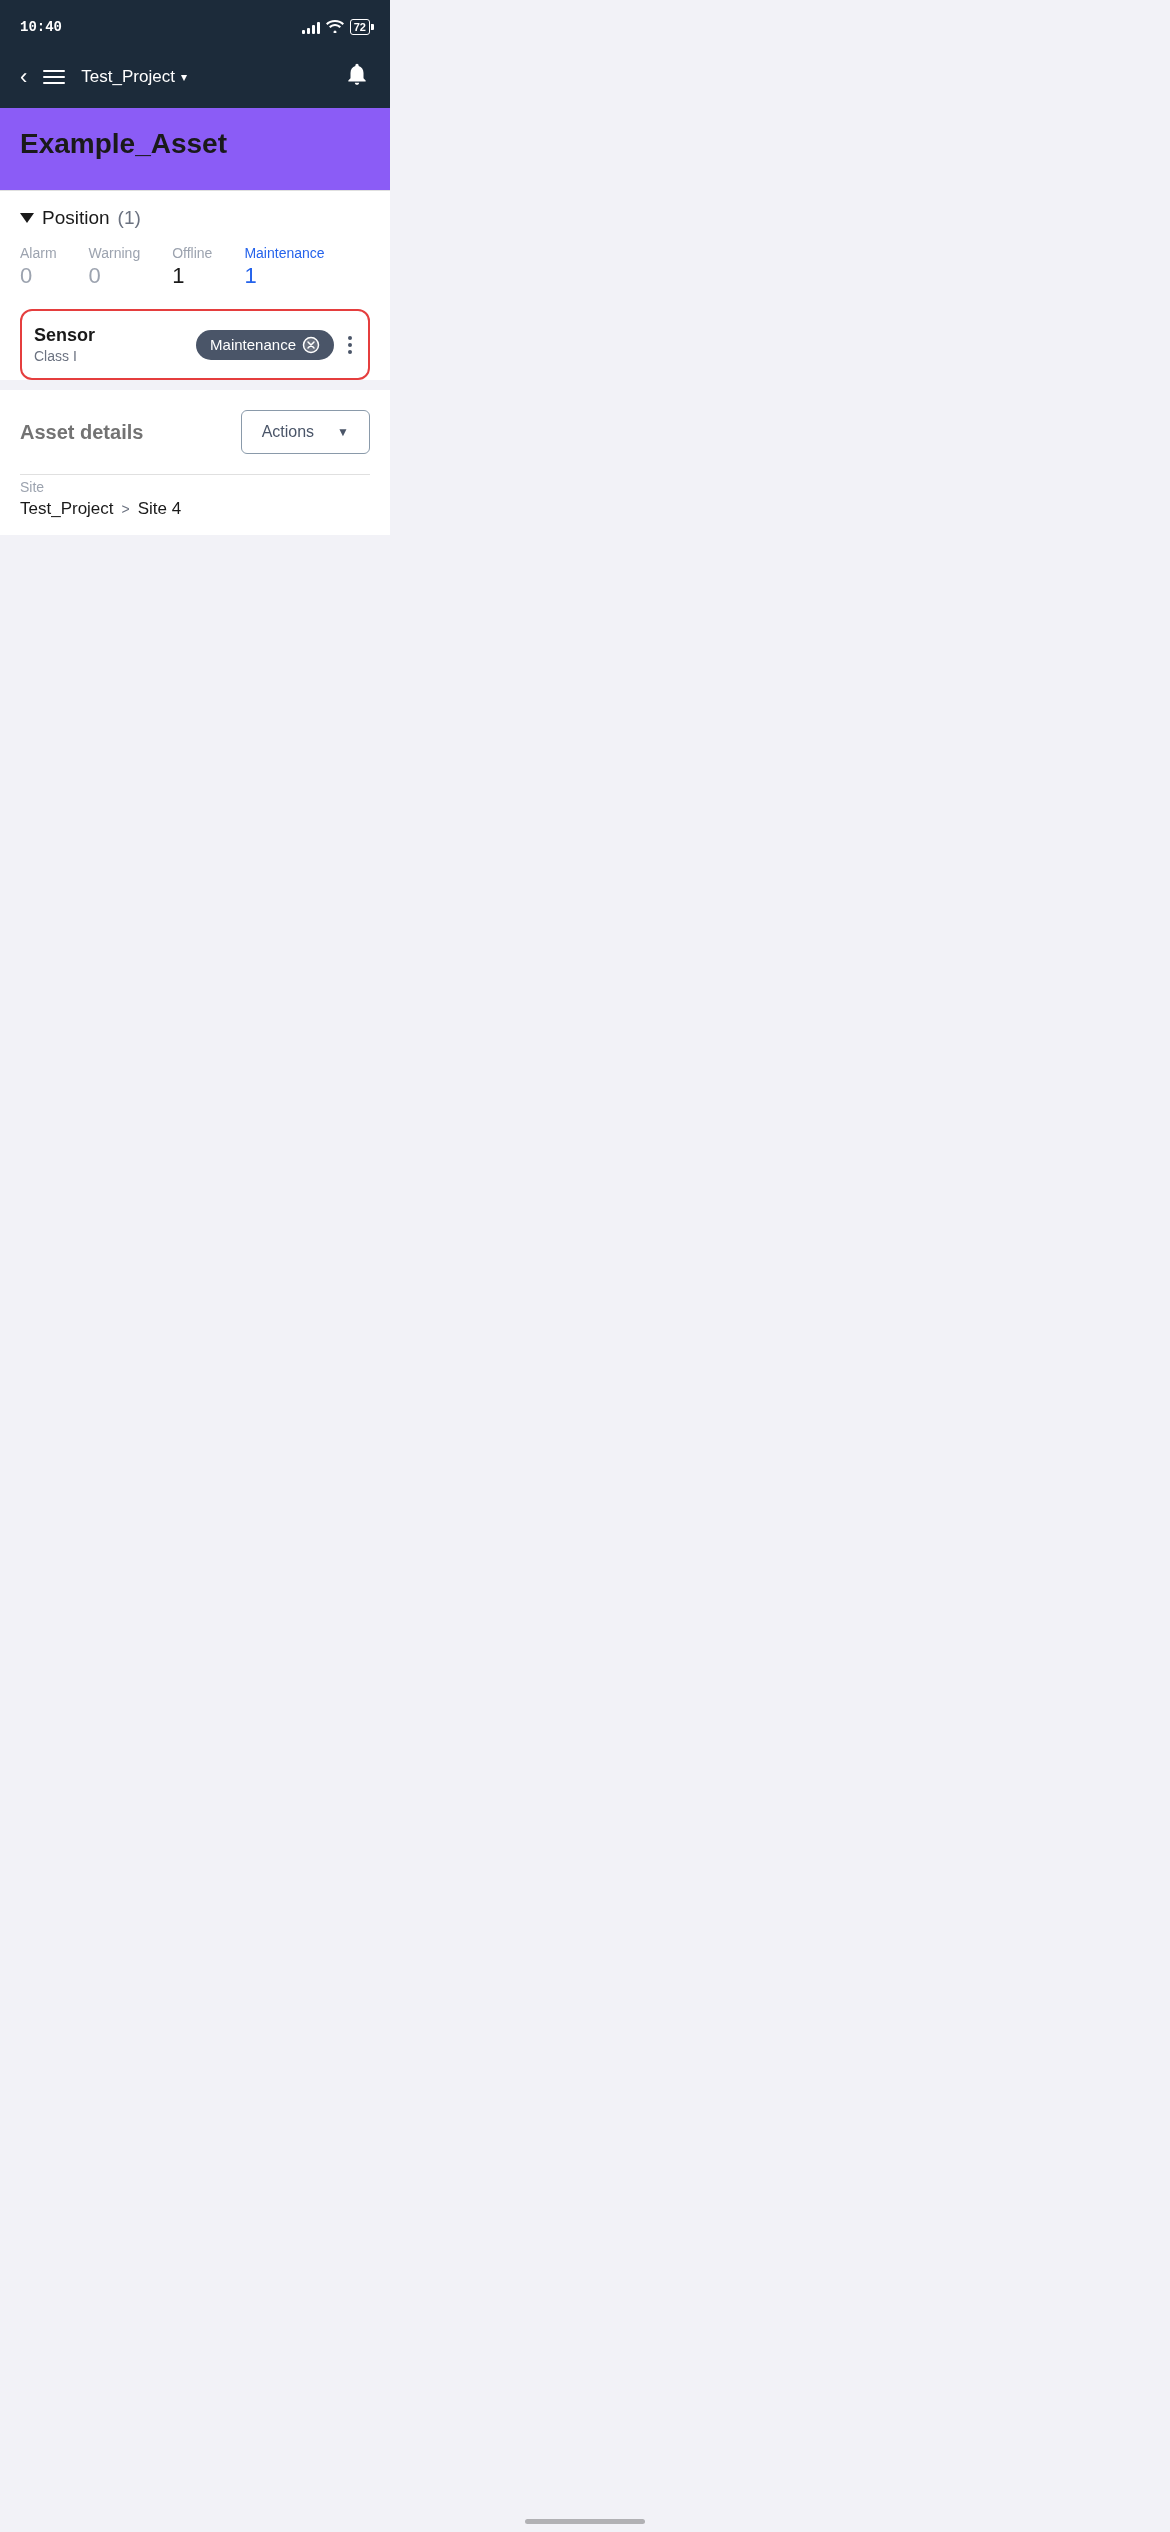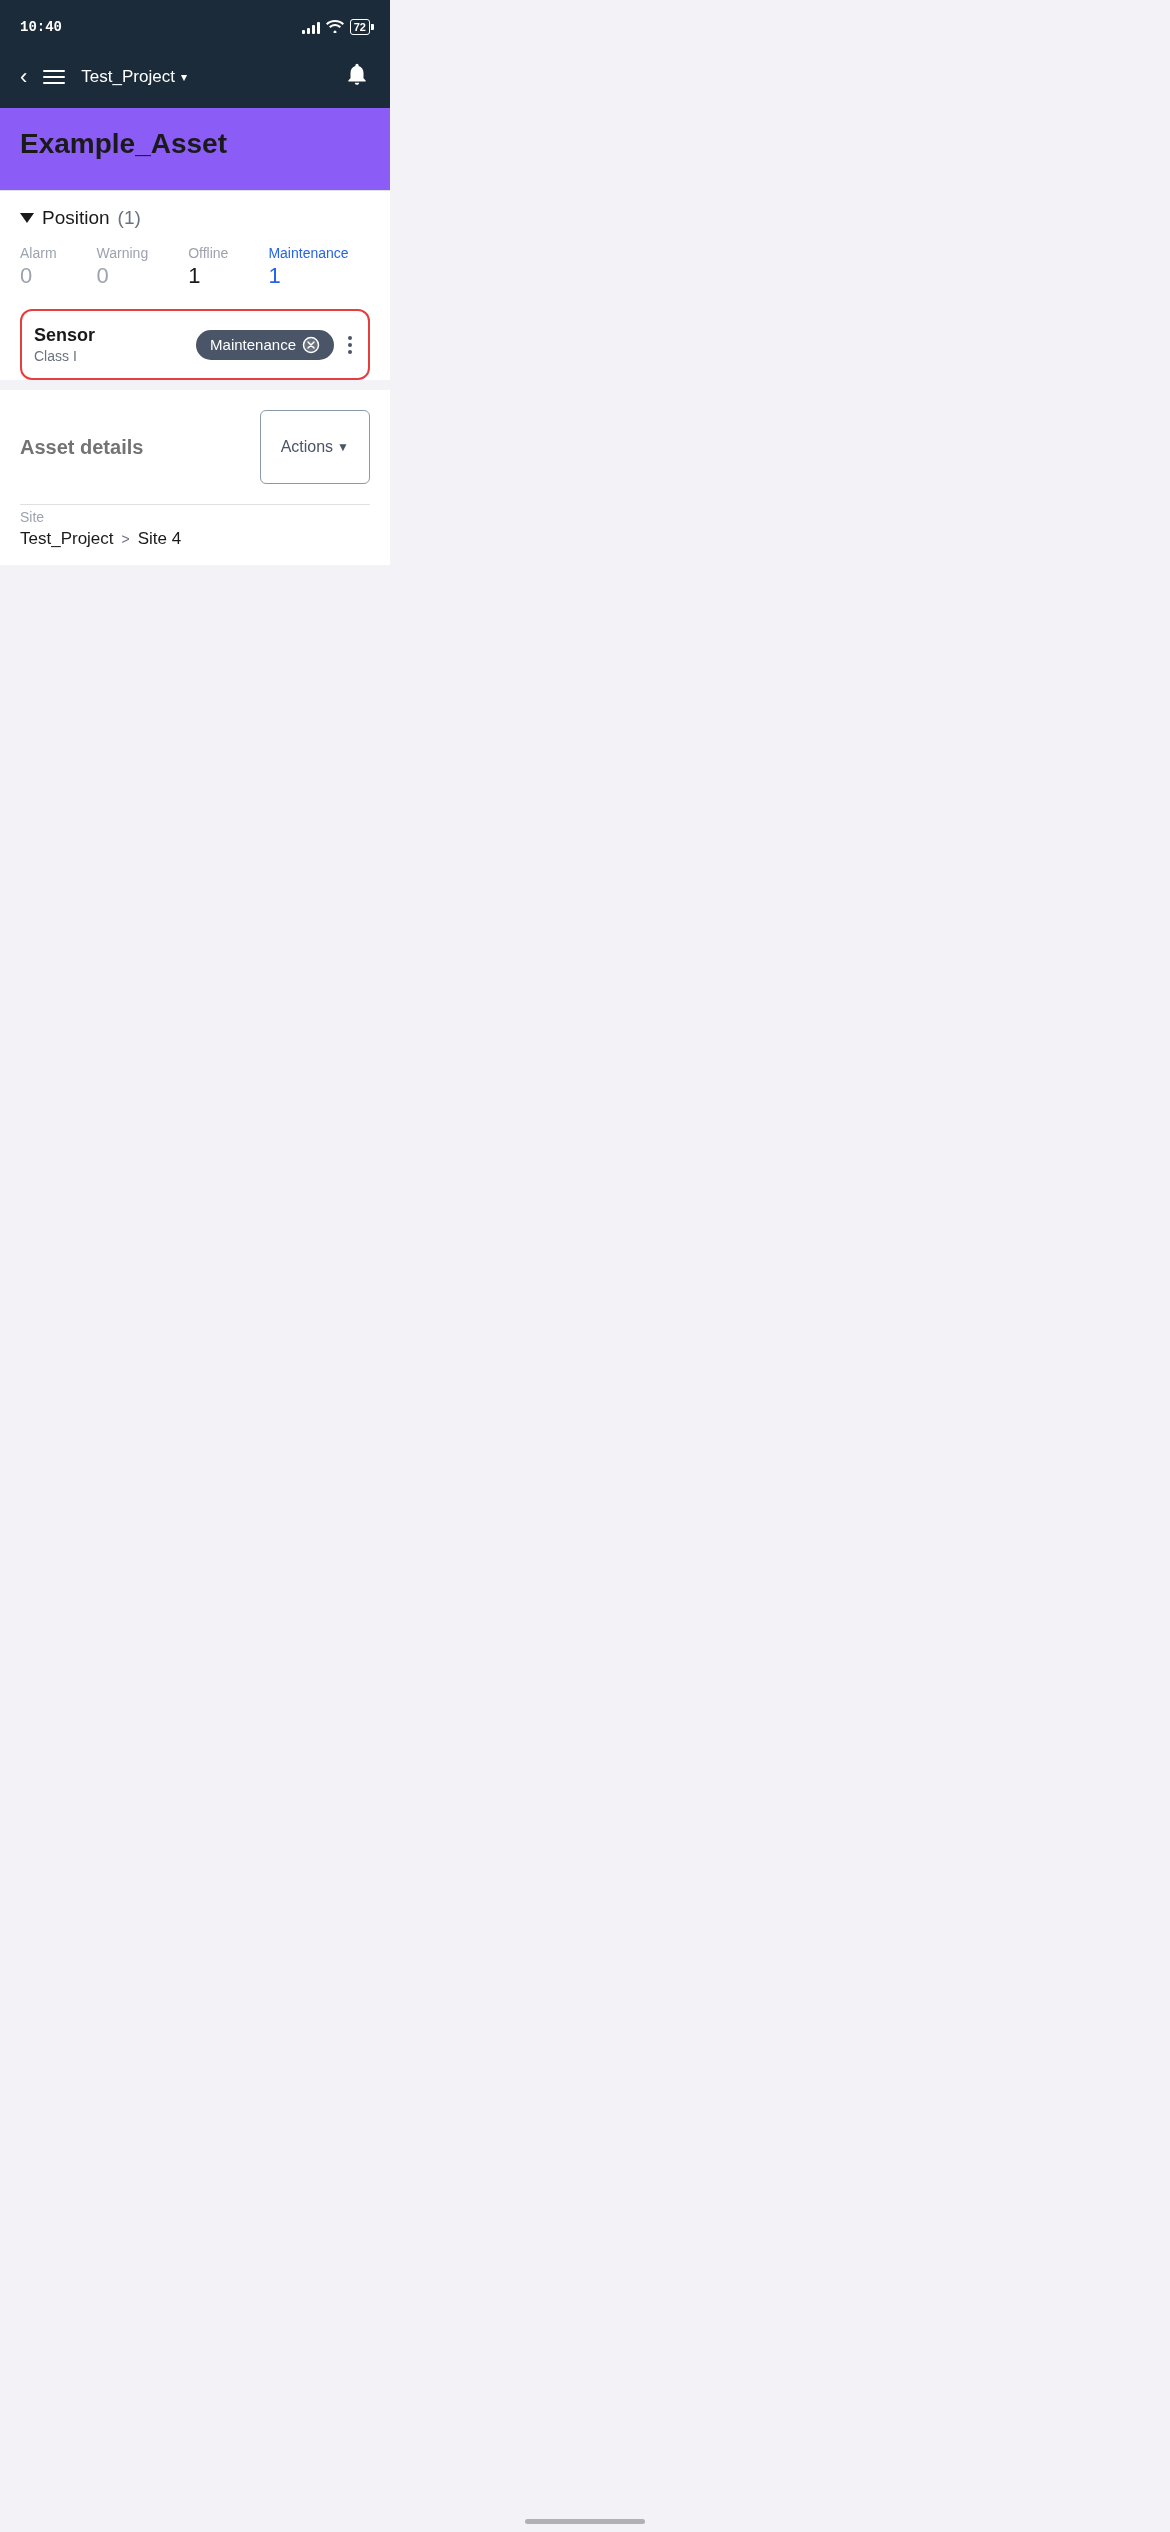--- a/index.html
+++ b/index.html
@@ -214,21 +214,21 @@
     }
     .position-count {
       font-size: 19px;
       font-weight: 400;
       color: #6b7280;
     }
 
     
     .status-row {
       display: flex;
-      gap: 40px;
+      gap: 32px;
       margin-bottom: 16px;
       padding-bottom: 4px;
       text-align: center;
     }
     .status-item {
       display: flex;
       flex-direction: column;
       align-items: flex-start;
     }
     .status-label {
@@ -327,28 +327,28 @@
       margin-bottom: 20px;
     }
     .asset-details-title {
       font-size: 20px;
       font-weight: 700;
       color: #737373;
     }
     .actions-btn {
       border: 1.5px solid #8a9aaa;
       border-radius: 6px;
-      padding: 27px 20px;
+      padding: 12px 20px;
       background: white;
       font-size: 16px;
       color: #4a5568;
       cursor: pointer;
       display: flex;
       align-items: center;
-      gap: 4px;
+      gap: 23px;
     }
     .actions-btn .chevron-down {
       font-size: 12px;
     }
 
     
     .site-info {
       margin-top: 4px;
     }
     .site-label {

